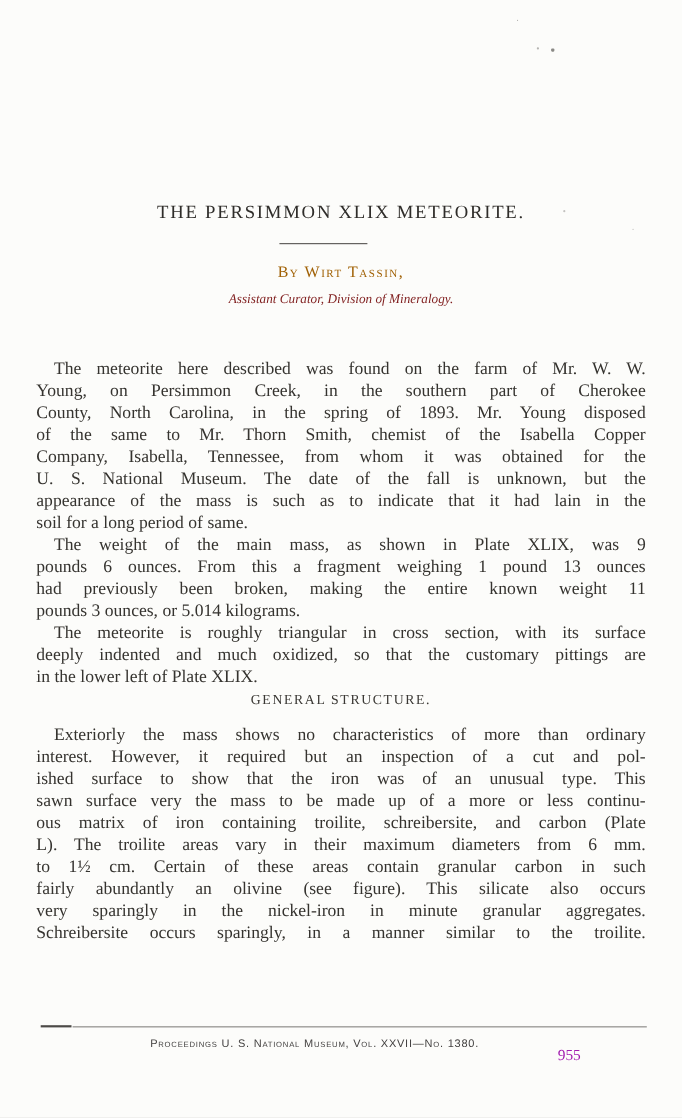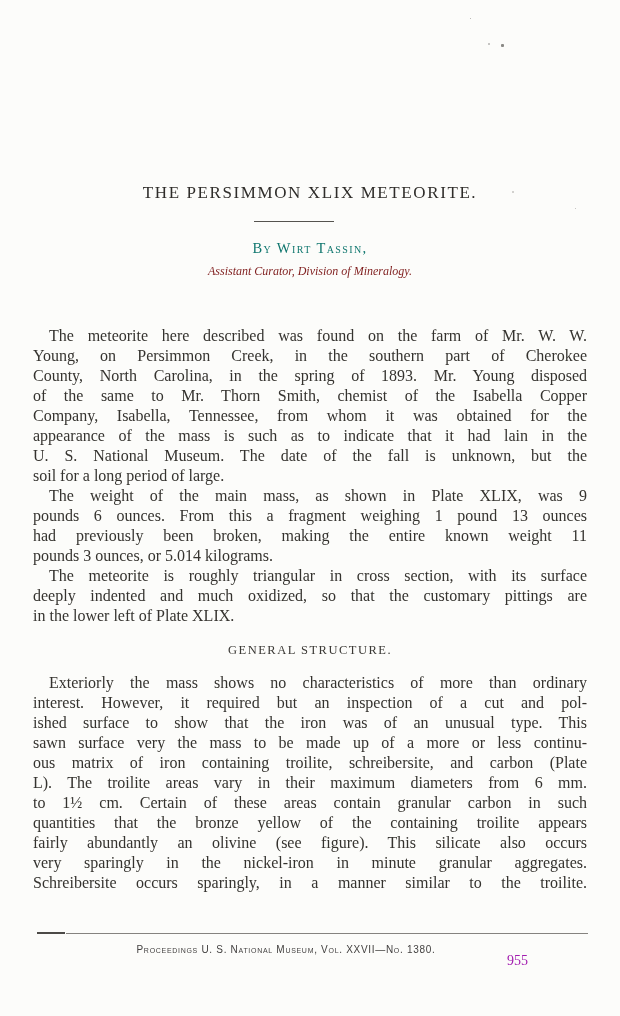--- a/index.html
+++ b/index.html
@@ -39,21 +39,21 @@
   }
   .byline {
     position: absolute;
     top: 240px;
     left: 0;
     width: 100%;
     text-align: center;
     font-variant: small-caps;
     font-size: 14.5px;
     letter-spacing: 1.4px;
-    color: #0f766e;
+    color: #a16207;
   }
   .byline-role {
     position: absolute;
     top: 264px;
     left: 0;
     width: 100%;
     text-align: center;
     font-style: italic;
     font-size: 12px;
     color: #7f1d1d;
@@ -75,21 +75,21 @@
   .line.first { text-indent: 16px; }
   .line.last-left {
     text-align: left;
     text-align-last: left;
   }
   .section-heading {
     text-align: center;
     font-size: 12.5px;
     letter-spacing: 1.5px;
     line-height: 20px;
-    margin-top: 14px;
+    margin-top: 0;
     margin-bottom: 13px;
     color: #3a3834;
   }
   .footer-rule-dash {
     position: absolute;
     top: 932px;
     left: 37px;
     width: 28px;
     height: 2px;
     background: #4c4a47;
@@ -151,23 +151,23 @@
 
   <div class="byline-role">Assistant Curator, Division of Mineralogy.</div>
 
   <div class="body">
       <div class="paragraph">
         <div class="line first">The meteorite here described was found on the farm of Mr. W. W.</div>
         <div class="line">Young, on Persimmon Creek, in the southern part of Cherokee</div>
         <div class="line">County, North Carolina, in the spring of 1893. Mr. Young disposed</div>
         <div class="line">of the same to Mr. Thorn Smith, chemist of the Isabella Copper</div>
         <div class="line">Company, Isabella, Tennessee, from whom it was obtained for the</div>
+        <div class="line">U. S. National Museum. The date of the fall is unknown, but the</div>
         <div class="line">appearance of the mass is such as to indicate that it had lain in the</div>
-        <div class="line">U. S. National Museum. The date of the fall is unknown, but the</div>
-        <div class="line last-left">soil for a long period of large.</div>
+        <div class="line last-left">soil for a long period of same.</div>
       </div>
       <div class="paragraph">
         <div class="line first">The weight of the main mass, as shown in Plate XLIX, was 9</div>
         <div class="line">pounds 6 ounces. From this a fragment weighing 1 pound 13 ounces</div>
         <div class="line">had previously been broken, making the entire known weight 11</div>
         <div class="line last-left">pounds 3 ounces, or 5.014 kilograms.</div>
       </div>
       <div class="paragraph">
         <div class="line first">The meteorite is roughly triangular in cross section, with its surface</div>
         <div class="line">deeply indented and much oxidized, so that the customary pittings are</div>
@@ -175,21 +175,20 @@
       </div>
       <div class="section-heading">GENERAL STRUCTURE.</div>
       <div class="paragraph">
         <div class="line first">Exteriorly the mass shows no characteristics of more than ordinary</div>
         <div class="line">interest. However, it required but an inspection of a cut and pol-</div>
         <div class="line">ished surface to show that the iron was of an unusual type. This</div>
         <div class="line">sawn surface very the mass to be made up of a more or less continu-</div>
         <div class="line">ous matrix of iron containing troilite, schreibersite, and carbon (Plate</div>
         <div class="line">L). The troilite areas vary in their maximum diameters from 6 mm.</div>
         <div class="line">to 1½ cm. Certain of these areas contain granular carbon in such</div>
-        <div class="line">quantities that the bronze yellow of the containing troilite appears</div>
         <div class="line">fairly abundantly an olivine (see figure). This silicate also occurs</div>
         <div class="line">very sparingly in the nickel-iron in minute granular aggregates.</div>
         <div class="line">Schreibersite occurs sparingly, in a manner similar to the troilite.</div>
       </div>
     </div>
 
   <div class="footer-rule-dash"></div>
 
   <div class="footer-rule-line"></div>
 

